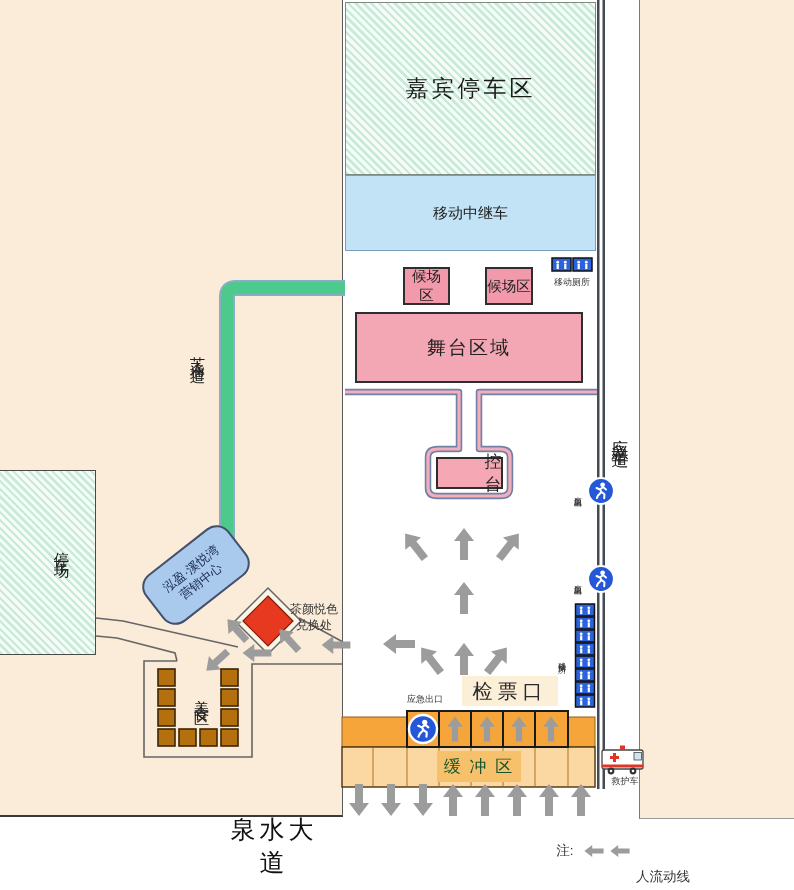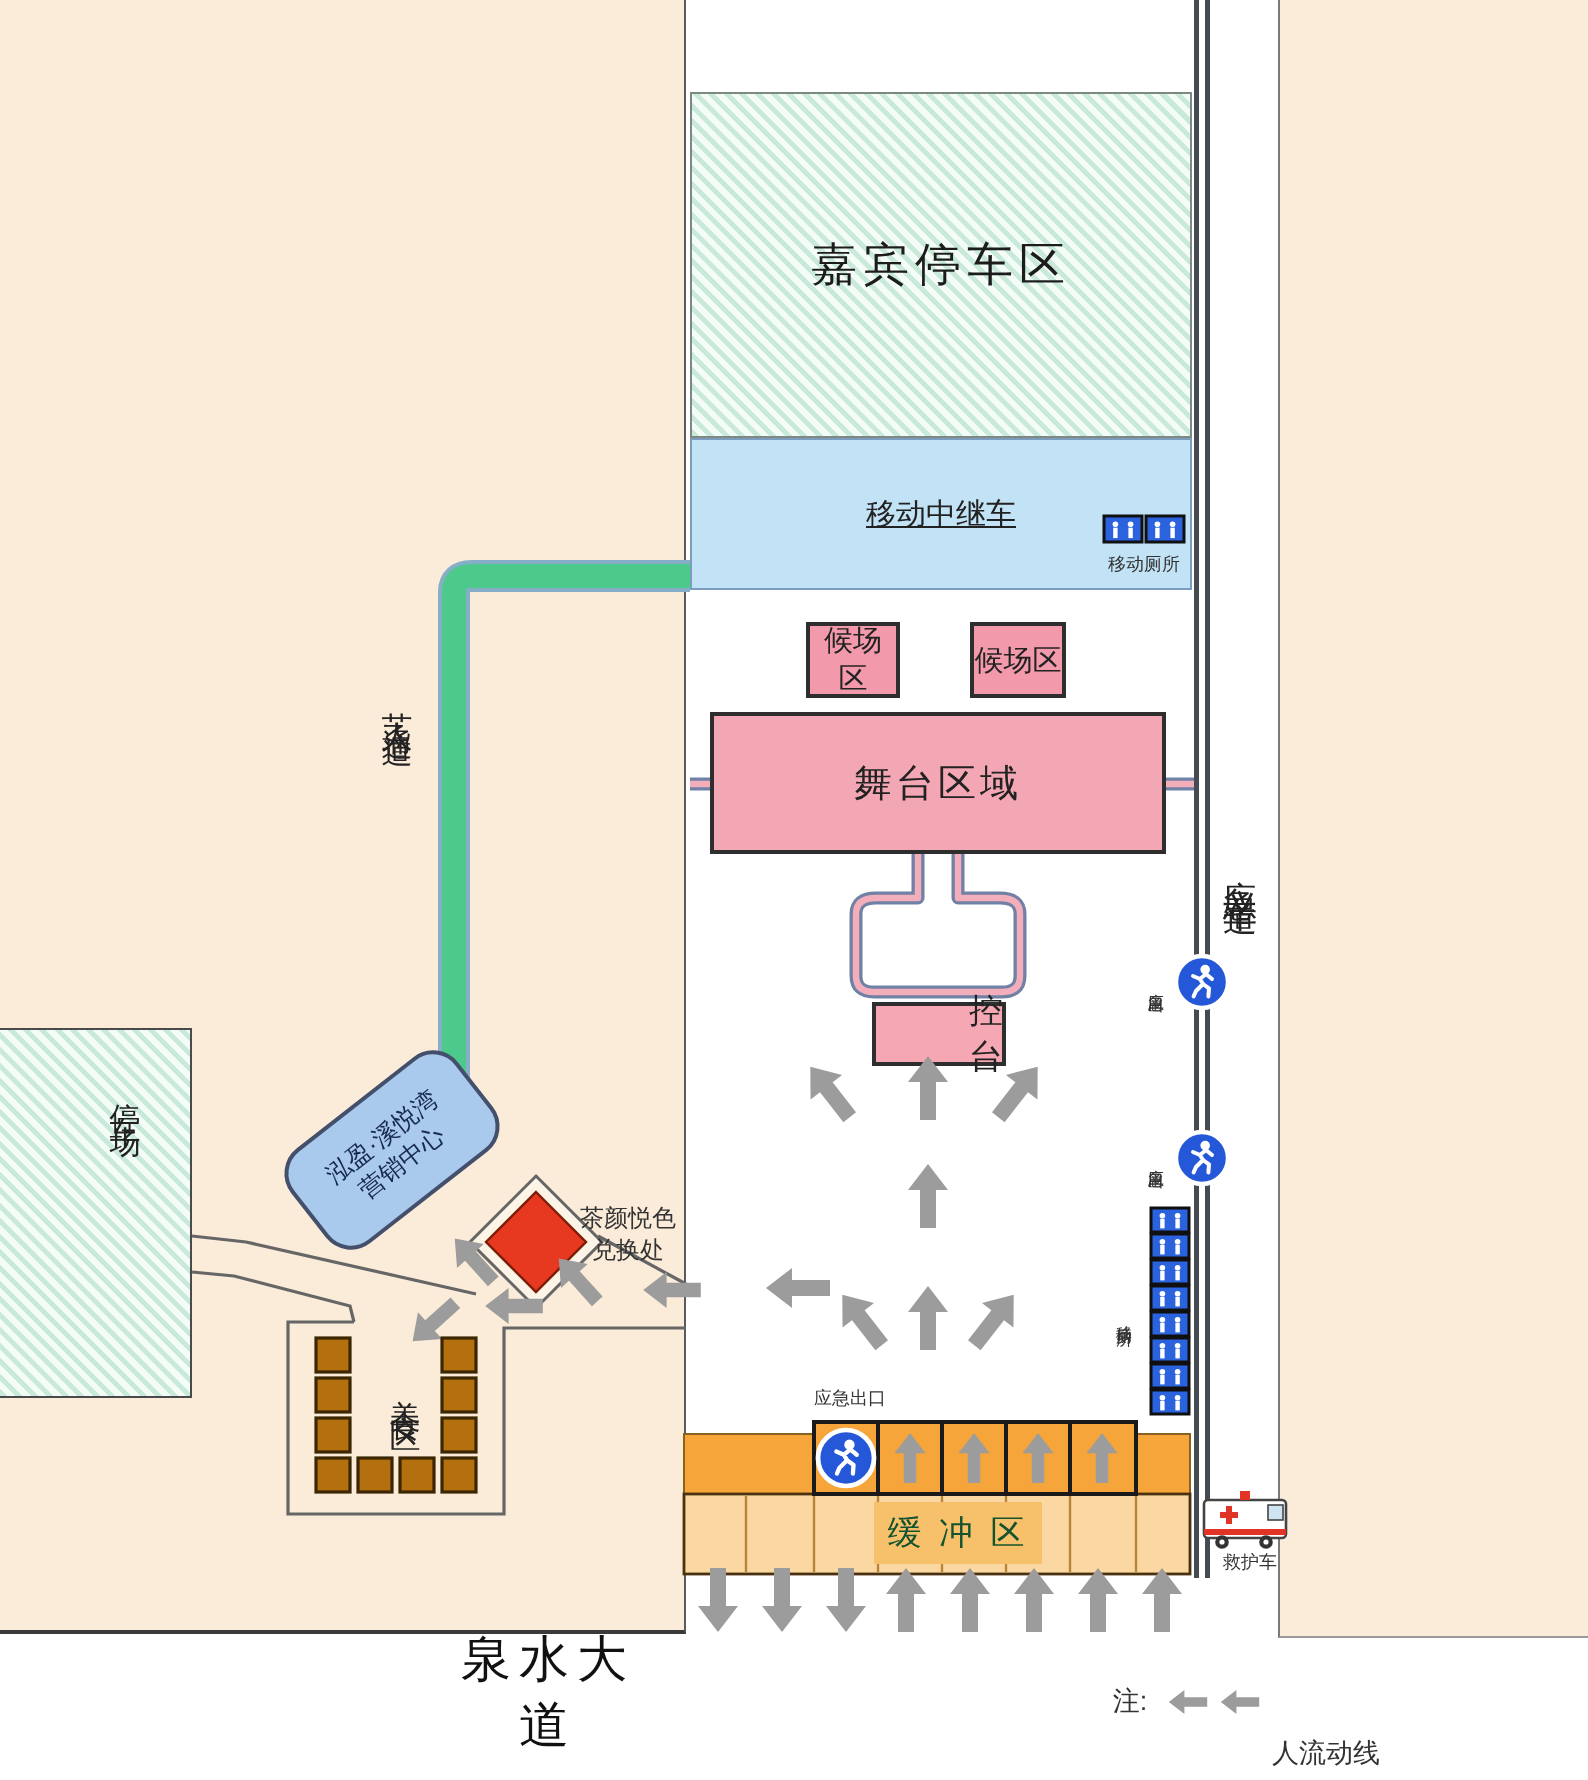--- a/index.html
+++ b/index.html
@@ -4,21 +4,21 @@
 <style>
   html,body{margin:0;padding:0;background:#fff;}
   .canvas{
     position:relative;width:794px;height:890px;overflow:hidden;background:#ffffff;
     font-family:"Liberation Sans","DejaVu Sans",sans-serif;color:#222;
   }
   .abs{position:absolute;}
   .beige{background:#fbecd9;z-index:1;}
   .svg-under{position:absolute;left:0;top:0;z-index:5;pointer-events:none;}
   .svg-over{position:absolute;left:0;top:0;z-index:20;pointer-events:none;}
-  .zone{z-index:8;display:flex;justify-content:center;box-sizing:border-box;margin-top:44px;}
+  .zone{z-index:8;display:flex;justify-content:center;box-sizing:border-box;}
   .label{z-index:10;display:flex;align-items:center;justify-content:center;text-align:center;}
   .hatch{
     background:repeating-linear-gradient(45deg,#c9ead9 0px,#c9ead9 2.5px,#f4fcf8 2.5px,#f4fcf8 5.5px);
   }
   .vtext{writing-mode:vertical-rl;text-orientation:upright;}
   .vip{border:1.5px solid #7d8a84;font-size:23px;letter-spacing:3px;color:#1c1c1c;}
   .relay{background:#c2e2f6;border:1.5px solid #7c9cc0;font-size:15px;}
   .pinkbox{background:#f29aab;border:2px solid #2e2e2e;}
   .waiting{font-size:14.5px;font-weight:500;}
   .stage{background:#f3a6b3;font-size:19px;letter-spacing:2px;}
@@ -83,21 +83,21 @@
     <path d="M345,392 H459 V449 H438 Q428,449 428,457 V488 Q428,496 437,496 H501 Q510,496 510,488 V457 Q510,449 500,449 H479 V392 H597" fill="none" stroke="#f3aebc" stroke-width="3.2" stroke-linejoin="round"></path>
 
     <path d="M345,288 H236 Q227,288 227,296 V552" fill="none" stroke="#86aec6" stroke-width="16" stroke-linejoin="round"></path>
     <path d="M345,288 H236 Q227,288 227,296 V551" fill="none" stroke="#4ec98c" stroke-width="12" stroke-linejoin="round"></path>
   </svg>
 
   <div class="abs zone hatch vip" style="left:345px;top:2px;width:251px;height:173px;">
     <span class="label">嘉宾停车区</span>
   </div>
 
-  <div class="abs zone relay" style="left:345px;top:175px;width:251px;height:76px;text-decoration:underline;">
+  <div class="abs zone relay" style="left:345px;top:175px;width:251px;height:76px;">
     <span class="label">移动中继车</span>
   </div>
 
   <div class="abs zone pinkbox waiting" style="left:403px;top:267px;width:47px;height:38px;">
     <span class="label">候场区</span>
   </div>
   <div class="abs zone pinkbox waiting" style="left:485px;top:267px;width:48px;height:38px;">
     <span class="label">候场区</span>
   </div>
 
@@ -122,20 +122,21 @@
 
   <div class="abs label vtext" style="left:50px;top:512px;width:22px;height:72px;font-size:15.5px;letter-spacing:6px;">停车场</div>
 
   <div class="abs label vtext" style="left:190px;top:660px;width:22px;height:72px;font-size:15.5px;letter-spacing:6px;">美食区</div>
 
   <div class="abs" style="left:284px;top:591px;width:60px;z-index:10;text-align:center;font-size:12px;line-height:1.35;color:#333;margin-top:10px;">
     <div>茶颜悦色</div>
     <div>兑换处</div>
   </div>
 
+  <div class="abs label ticket-label" style="left:462px;top:676px;width:96px;height:30px;">检票口</div>
 
   <div class="abs label buffer-label" style="left:437px;top:751px;width:84px;height:31px;">缓 冲 区</div>
 
   <div class="abs label smalltext" style="left:402px;top:693px;width:46px;height:12px;">应急出口</div>
 
   <div class="abs label tinyv vtext" style="left:570px;top:471px;width:13px;height:42px;">应急出口</div>
   <div class="abs label tinyv vtext" style="left:570px;top:559px;width:13px;height:42px;">应急出口</div>
 
   <div class="abs label smalltext" style="left:549px;top:276px;width:46px;height:12px;">移动厕所</div>
   <div class="abs label tinyv vtext" style="left:554px;top:639px;width:13px;height:38px;">移动厕所</div>

